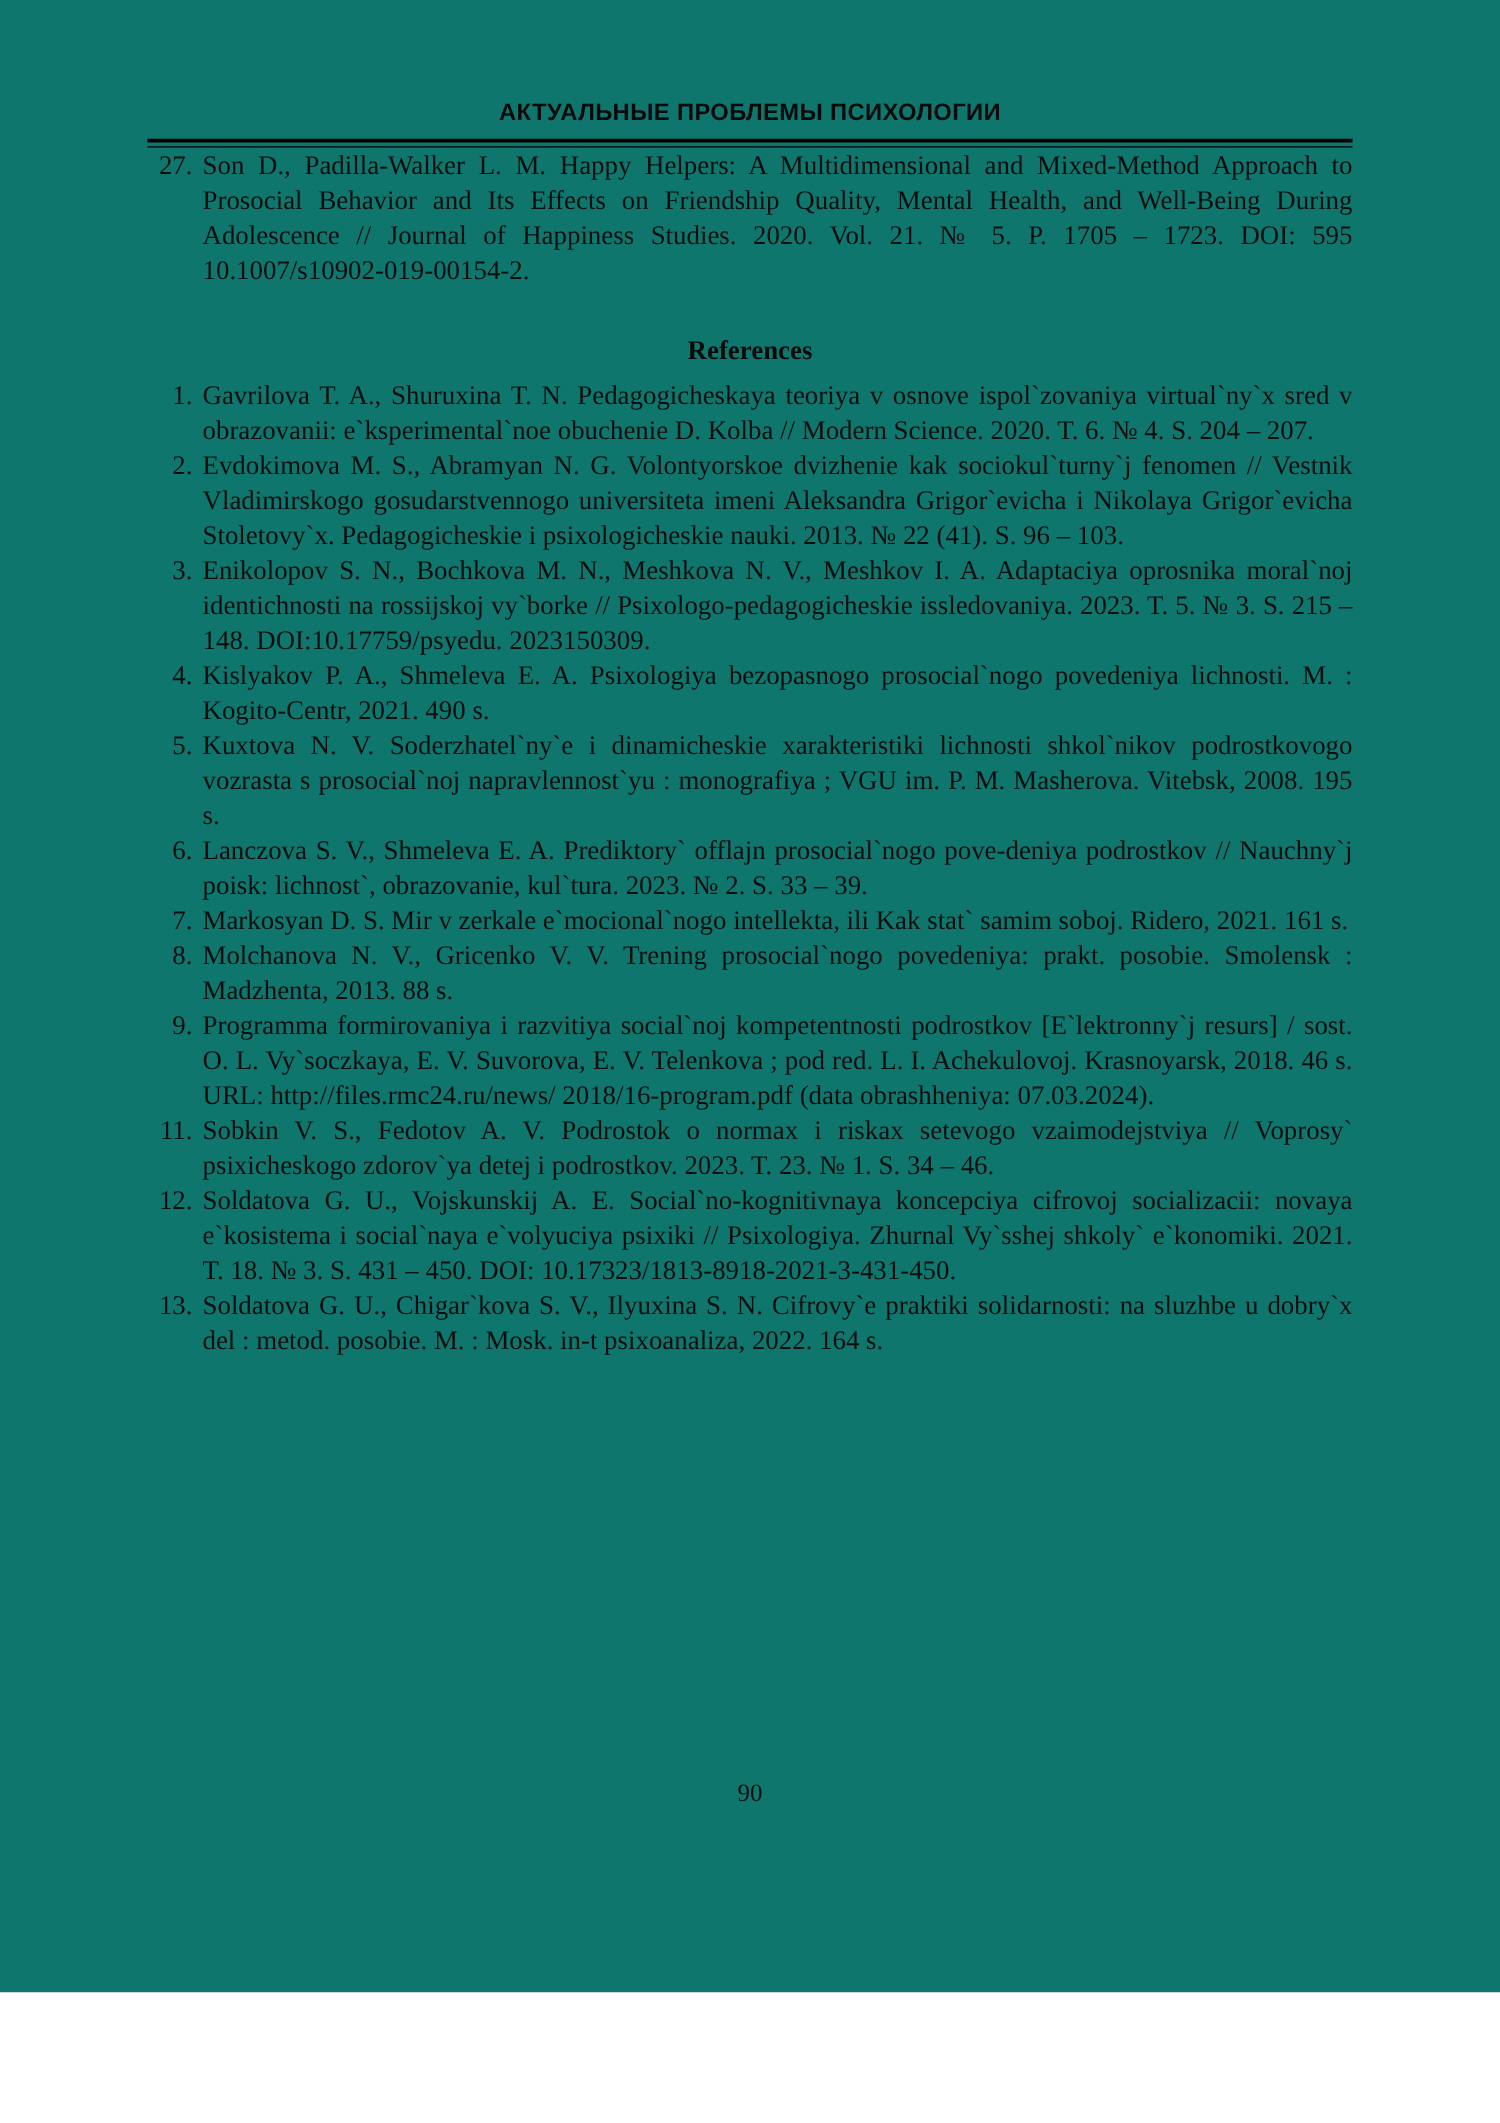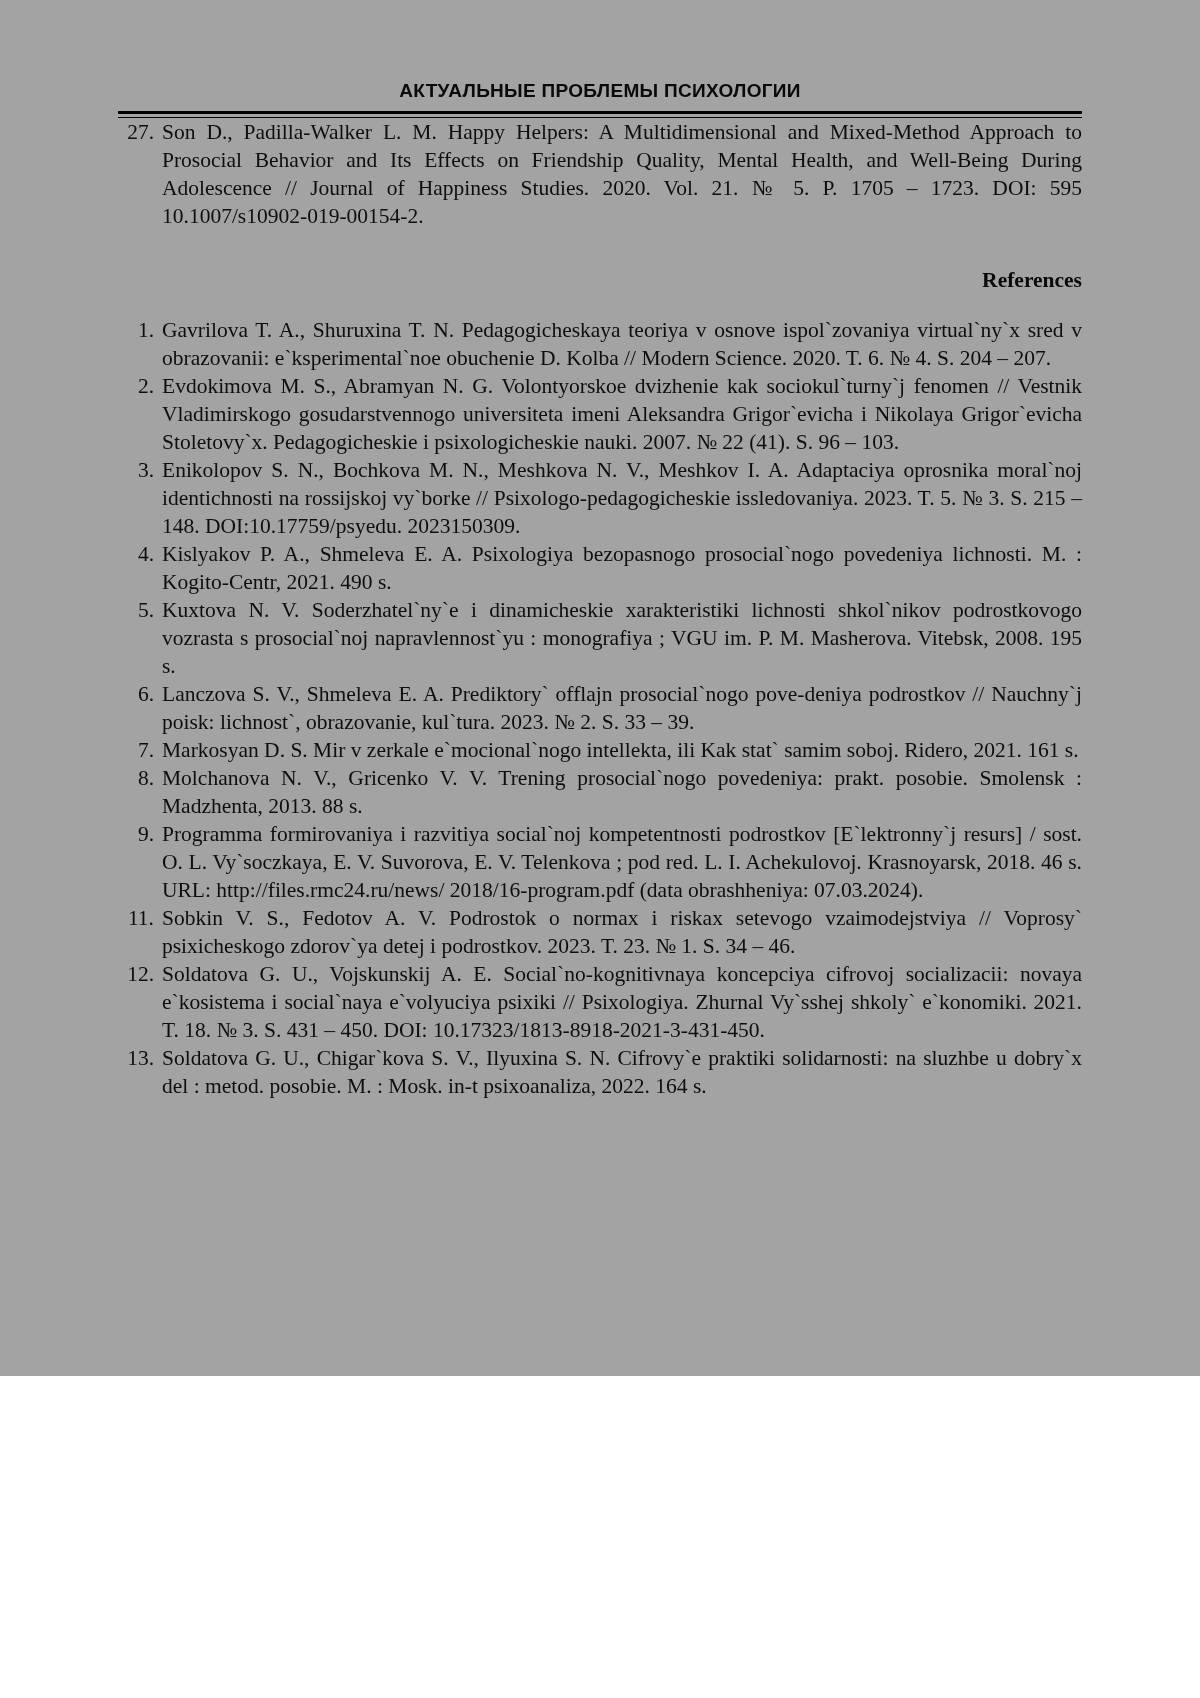--- a/index.html
+++ b/index.html
@@ -3,22 +3,22 @@
 <meta charset="utf-8">
 <style>
   html, body {
     margin: 0;
     padding: 0;
     background: #ffffff;
   }
   .page {
     position: relative;
     width: 1200px;
-    height: 1376px;
-    background: #a3a3a3;
+    height: 1594px;
+    background: #0f766e;
     color: #0e0e0e;
     font-family: "Liberation Serif", serif;
     overflow: hidden;
   }
   .content {
     margin-left: 118px;
     margin-right: 118px;
   }
   .journal-header {
     padding-top: 80px;
@@ -48,22 +48,22 @@
     text-align: right;
     padding-right: 8px;
     white-space: nowrap;
   }
   .ref-text {
     flex: 1 1 auto;
     text-align: justify;
     text-justify: inter-word;
   }
   .references-heading {
-    margin: 36px 0 22px 0;
-    text-align: right;
+    margin: 36px 0 8px 0;
+    text-align: center;
     font-weight: bold;
     font-size: 21.5px;
     line-height: 28px;
     color: #0a0a0a;
   }
   .page-footer {
     position: absolute;
     top: 1424px;
     left: 0;
     width: 100%;
@@ -90,21 +90,21 @@
     <div class="references-heading">References</div>
 
     <div class="ref-block" id="ref-list" style="margin-top:0;">
   <div class="ref-item">
     <span class="ref-num">1.</span>
     <span class="ref-text">Gavrilova T. A., Shuruxina T. N. Pedagogicheskaya teoriya v osnove ispol`zovaniya virtual`ny`x sred v obrazovanii: e`ksperimental`noe obuchenie D. Kolba // Modern Science. 2020. T. 6. № 4. S. 204 – 207.</span>
   </div>
 
   <div class="ref-item">
     <span class="ref-num">2.</span>
-    <span class="ref-text">Evdokimova M. S., Abramyan N. G. Volontyorskoe dvizhenie kak sociokul`turny`j fenomen // Vestnik Vladimirskogo gosudarstvennogo universiteta imeni Aleksandra Grigor`evicha i Nikolaya Grigor`evicha Stoletovy`x. Pedagogicheskie i psixologicheskie nauki. 2007. № 22 (41). S. 96 – 103.</span>
+    <span class="ref-text">Evdokimova M. S., Abramyan N. G. Volontyorskoe dvizhenie kak sociokul`turny`j fenomen // Vestnik Vladimirskogo gosudarstvennogo universiteta imeni Aleksandra Grigor`evicha i Nikolaya Grigor`evicha Stoletovy`x. Pedagogicheskie i psixologicheskie nauki. 2013. № 22 (41). S. 96 – 103.</span>
   </div>
 
   <div class="ref-item">
     <span class="ref-num">3.</span>
     <span class="ref-text">Enikolopov S. N., Bochkova M. N., Meshkova N. V., Meshkov I. A. Adaptaciya oprosnika moral`noj identichnosti na rossijskoj vy`borke // Psixologo-pedagogicheskie issledovaniya. 2023. T. 5. № 3. S. 215 – 148. DOI:10.17759/psyedu. 2023150309.</span>
   </div>
 
   <div class="ref-item">
     <span class="ref-num">4.</span>
     <span class="ref-text">Kislyakov P. A., Shmeleva E. A. Psixologiya bezopasnogo prosocial`nogo povedeniya lichnosti. M. : Kogito-Centr, 2021. 490 s.</span>

